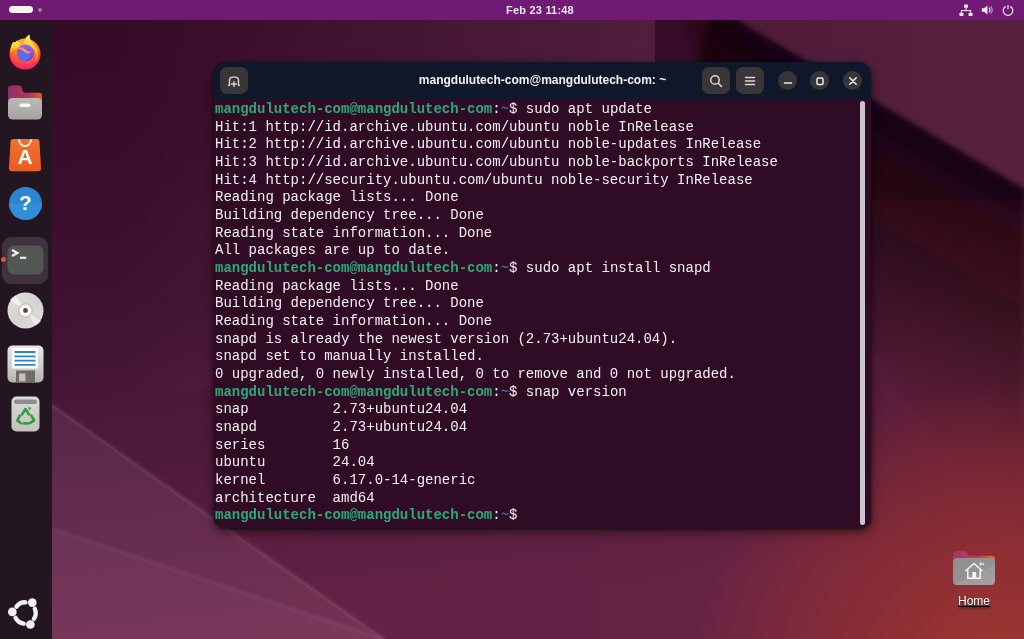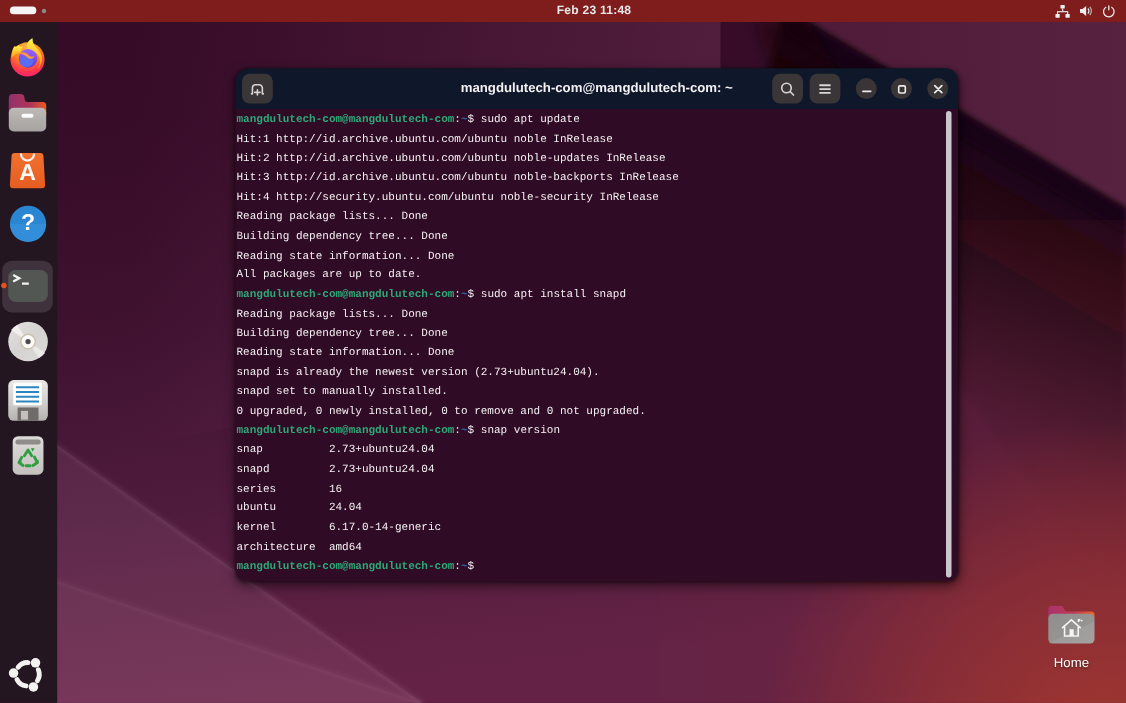--- a/index.html
+++ b/index.html
@@ -1,41 +1,41 @@
 <!DOCTYPE html>
 <html><head><meta charset="utf-8">
 <style>
 html,body{margin:0;padding:0;background:#000;}
 #screen{position:relative;width:1024px;height:639px;overflow:hidden;font-family:"Liberation Sans",sans-serif;}
 
 #wall{position:absolute;inset:0;}
 
-#topbar{position:absolute;left:0;top:0;width:1024px;height:20px;background:#7f1d1d;}
+#topbar{position:absolute;left:0;top:0;width:1024px;height:20px;background:#701a75;}
 #pill{position:absolute;left:9px;top:6px;width:24px;height:7px;border-radius:4px;background:#f5f3f4;}
 #pilldot{position:absolute;left:38px;top:8px;width:4px;height:4px;border-radius:50%;background:#8a8a8a;}
 #clock{position:absolute;left:0;top:0;width:1080px;text-align:center;line-height:20px;font-size:11px;font-weight:bold;color:#e8e6e7;letter-spacing:.2px;}
 #sysicons{position:absolute;right:10px;top:0;height:20px;display:flex;align-items:center;gap:8px;}
 
 #dock{position:absolute;left:0;top:20px;width:52px;height:619px;background:#241621;}
 .dicon{position:absolute;left:0;width:50px;display:flex;justify-content:center;}
 #focusbox{position:absolute;left:2px;top:217px;width:46px;height:47px;border-radius:9px;background:rgba(235,225,235,.14);}
 #rundot{position:absolute;left:1px;top:237px;width:5px;height:5px;border-radius:50%;background:#e8501c;}
 
 #term{position:absolute;left:214px;top:62px;width:657px;height:466px;border-radius:12px 12px 10px 10px;box-shadow:0 4px 11px rgba(0,0,0,.5),0 1px 3px rgba(0,0,0,.5);outline:1px solid rgba(15,3,12,.45);outline-offset:-1px;}
 #titlebar{position:absolute;left:0;top:0;width:657px;height:37px;background:#0f172a;border-radius:12px 12px 0 0;}
 #title{position:absolute;left:0;top:0;width:657px;text-align:center;line-height:37px;font-size:12px;font-weight:bold;color:#f3f1f2;}
 .tbtn{position:absolute;top:5px;width:28px;height:27px;border-radius:7px;background:#3a3637;display:flex;align-items:center;justify-content:center;}
 .cbtn{position:absolute;top:71px;width:19px;height:19px;border-radius:50%;background:#393536;display:flex;align-items:center;justify-content:center;}
 #tbody{position:absolute;left:0;top:37px;width:657px;height:429px;background:#300b25;border-radius:0 0 10px 10px;overflow:hidden;}
 #scrollbar{position:absolute;right:6px;top:2px;width:5px;height:424px;border-radius:3px;background:#cbc6c9;}
-pre#text{margin:0;position:absolute;left:1px;top:2px;font-family:"Liberation Mono",monospace;font-size:10px;line-height:17.67px;color:#f4f1f3;}
+pre#text{margin:0;position:absolute;left:1px;top:2px;font-family:"Liberation Mono",monospace;font-size:14px;line-height:17.67px;color:#f4f1f3;}
 .g{color:#2ea878;font-weight:bold;}
 .b{color:#2d6bb1;font-weight:bold;}
 
-#homewrap{position:absolute;left:938px;top:545px;width:72px;text-align:center;}
+#homewrap{position:absolute;left:938px;top:545px;width:72px;text-align:center;text-decoration:underline;}
 #homelbl{margin-top:3px;font-size:12px;color:#fff;text-shadow:0 1px 2px rgba(0,0,0,.6);}
 </style></head>
 <body>
 <div id="screen">
   <div id="wall">
    <svg width="1024" height="639" viewBox="0 0 1024 639">
     <defs>
       <linearGradient id="wbase" x1="0" y1="0" x2="0.18" y2="1">
         <stop offset="0" stop-color="#350b27"></stop>
         <stop offset="0.186" stop-color="#360c28"></stop>

